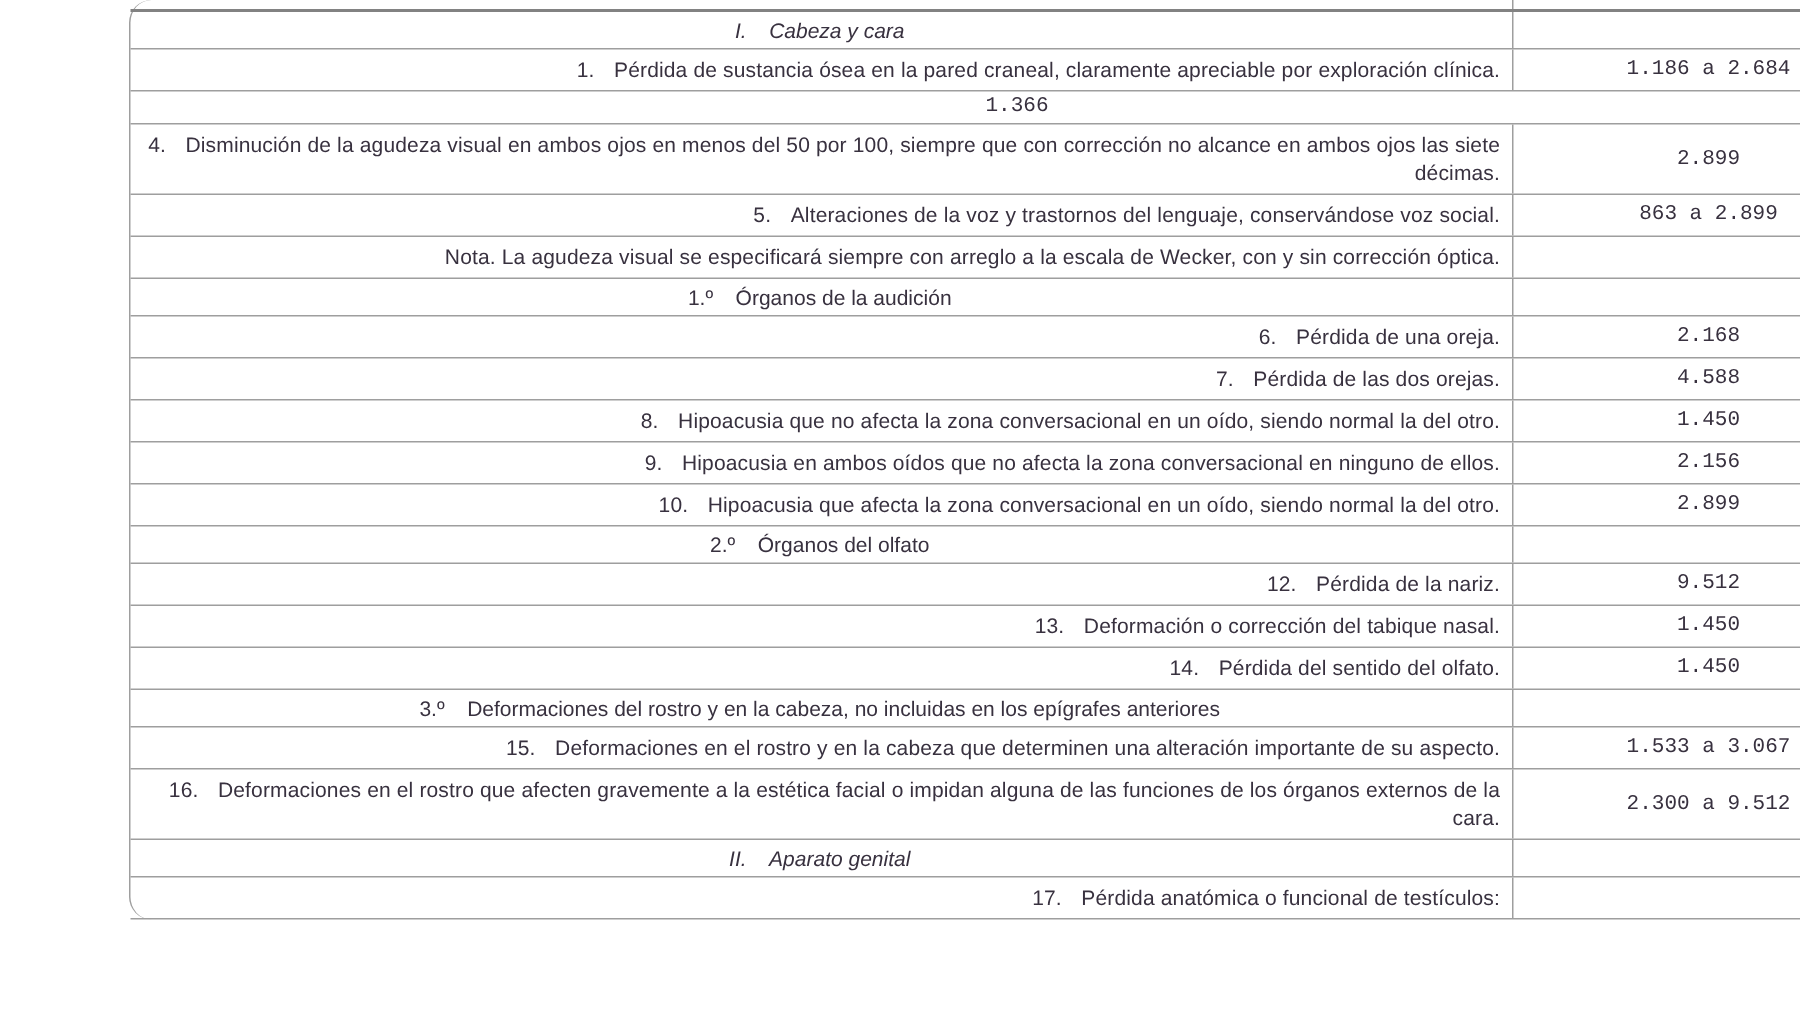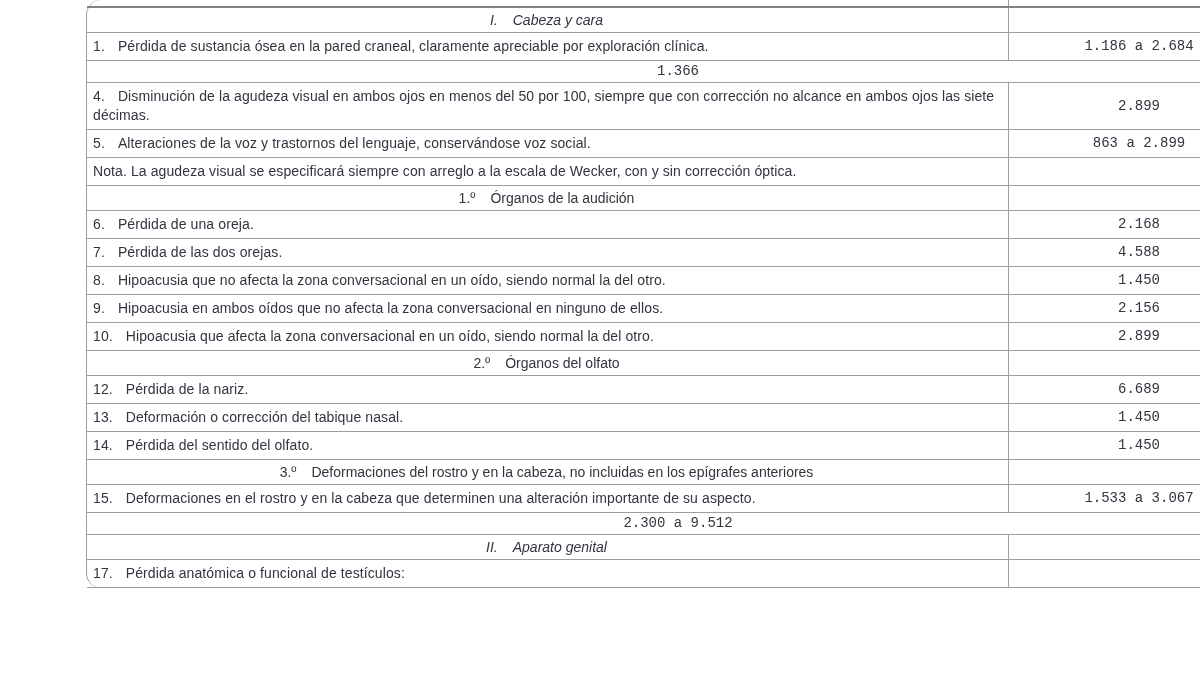--- a/index.html
+++ b/index.html
@@ -64,20 +64,21 @@
   .r-section .value-cell { min-height: 24px; }
   .r-section.italic .text-cell { font-style: italic; }
   .section-num { margin-right: 15px; }
   .r-item .text-cell, .r-note .text-cell { min-height: 27px; }
   .item-line, .note-line {
     display: block;
     width: 100%;
     font-size: 14px;
     line-height: 19px;
     letter-spacing: 0.1px;
+    text-align: right;
   }
   .item-num { margin-right: 13px; }
   .section-line { font-size: 14px; line-height: 17px; }
   .value-text { font-size: 14px; line-height: 17px; }
 </style>
 </head>
 <body>
 
 <div class="page">
   <div class="rates-table">
@@ -200,21 +201,21 @@
     </div>
     <div class="cell value-cell"></div>
   </div>
       <div class="row r-item">
     <div class="cell text-cell">
       <span class="item-line">
         <span class="item-num">12.</span><span>Pérdida de la nariz.</span>
       </span>
     </div>
     <div class="cell value-cell">
-      <span class="value-text">6.689</span>
+      <span class="value-text">9.512</span>
     </div>
   </div>
       <div class="row r-item">
     <div class="cell text-cell">
       <span class="item-line">
         <span class="item-num">13.</span><span>Deformación o corrección del tabique nasal.</span>
       </span>
     </div>
     <div class="cell value-cell">
       <span class="value-text">1.450</span>
@@ -242,20 +243,25 @@
     <div class="cell text-cell">
       <span class="item-line">
         <span class="item-num">15.</span><span>Deformaciones en el rostro y en la cabeza que determinen una alteración importante de su aspecto.</span>
       </span>
     </div>
     <div class="cell value-cell">
       <span class="value-text">1.533 a 3.067</span>
     </div>
   </div>
       <div class="row r-item">
+    <div class="cell text-cell">
+      <span class="item-line">
+        <span class="item-num">16.</span><span>Deformaciones en el rostro que afecten gravemente a la estética facial o impidan alguna de las funciones de los órganos externos de la cara.</span>
+      </span>
+    </div>
     <div class="cell value-cell">
       <span class="value-text">2.300 a 9.512</span>
     </div>
   </div>
       <div class="row r-section italic">
     <div class="cell text-cell">
       <span class="section-line">
         <span class="section-num">II.</span><span>Aparato genital</span>
       </span>
     </div>

